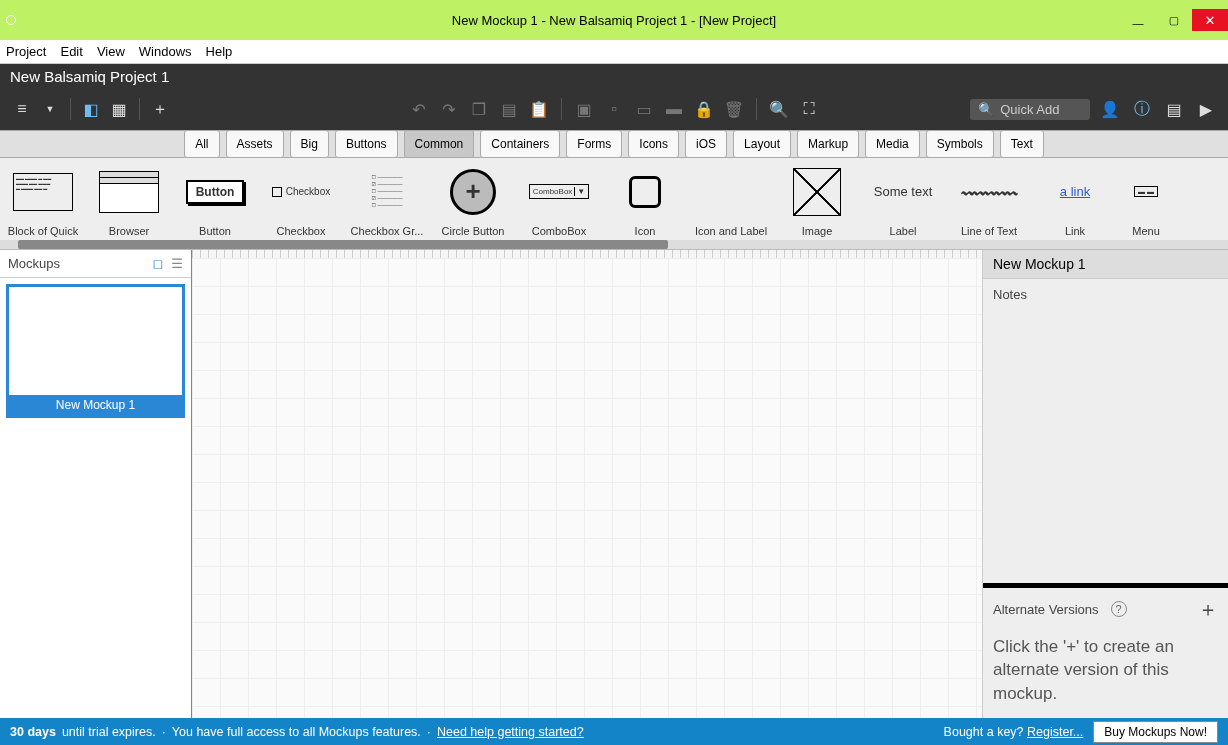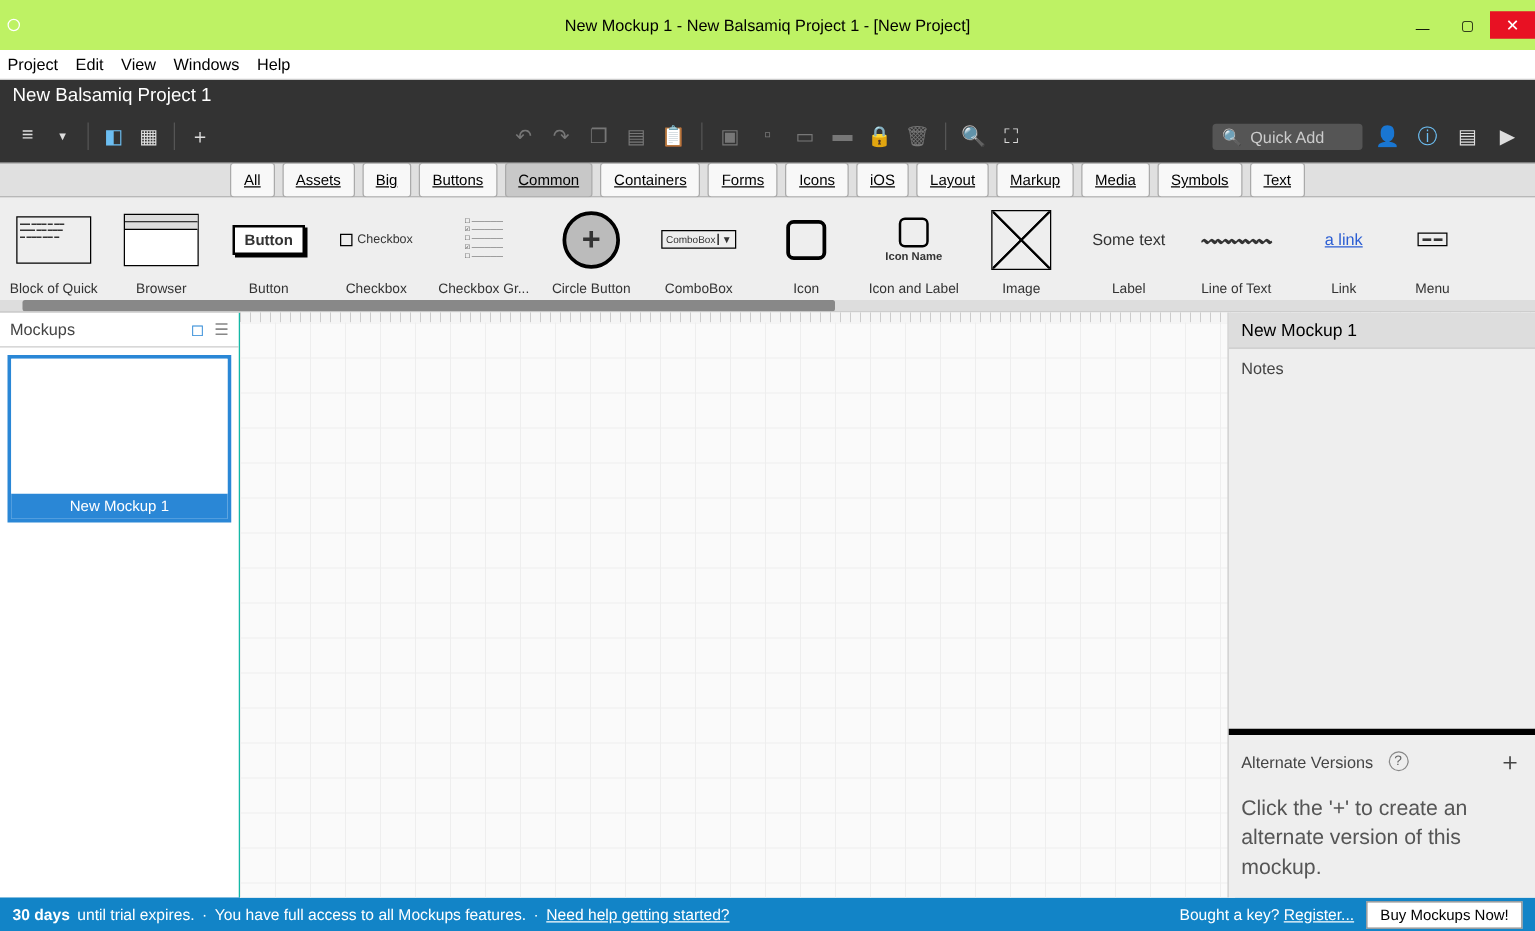--- a/index.html
+++ b/index.html
@@ -27,21 +27,21 @@
 .left-tools { display:flex; gap:4px; align-items:center; }
 .tool-ico { width:24px; height:24px; display:flex; align-items:center; justify-content:center; font-size:16px; color:#ddd; }
 .tool-ico.dim { color:#777; }
 .divider-v { width:1px; height:22px; background:#555; margin:0 4px; }
 .center-tools { position:absolute; left:50%; transform:translateX(-50%); display:flex; gap:6px; align-items:center; }
 .right-tools { margin-left:auto; display:flex; align-items:center; gap:8px; }
 .quick-add { background:#555; border-radius:3px; padding:3px 8px; display:flex; align-items:center; gap:6px; color:#ccc; font-size:13px; width:120px; }
 
 
 .cat-tabs { height:28px; background:#e0e0e0; border-top:1px solid #aaa; border-bottom:1px solid #aaa; display:flex; align-items:center; justify-content:center; gap:6px; font-size:12px; }
-.cat-tab { border:1px solid #aaa; background:#f8f8f8; border-radius:3px; padding:6px 10px;text-decoration:underline; }
+.cat-tab { border:1px solid #aaa; background:#f8f8f8; border-radius:3px; padding:6px 10px; }
 .cat-tab.sel { background:#c8c8c8; }
 
 
 .lib-strip { height:92px; background:#eee; border-bottom:1px solid #bbb; display:flex; overflow:hidden; position:relative; }
 .lib-scroll { position:absolute; left:0; right:0; bottom:-1px; height:10px; background:#ddd; }
 .lib-thumb { position:absolute; left:18px; width:650px; top:0; height:9px; background:#888; border-radius:2px; }
 .lib-item { width:86px; display:flex; flex-direction:column; align-items:center; justify-content:flex-end; font-size:11px; color:#333; padding:4px 0 12px 0; }
 .lib-item .vis { flex:1; display:flex; align-items:center; justify-content:center; width:100%; }
 .lib-item .lbl { margin-top:4px; white-space:nowrap; }
 .vis-block { border:1px solid #000; width:60px; height:38px; font-size:4px; line-height:5px; padding:2px; }
@@ -230,26 +230,20 @@
       </div>
       <div class="lbl">ComboBox</div>
     </div>
   <div class="lib-item">
       <div class="vis">
         <div class="vis-icon"></div>
       </div>
       <div class="lbl">Icon</div>
     </div>
   <div class="lib-item">
-      <div class="vis">
-        <div class="vis-iconlabel">
-          <div class="ic"></div>
-          <div class="tx">Icon Name</div>
-        </div>
-      </div>
       <div class="lbl">Icon and Label</div>
     </div>
   <div class="lib-item">
       <div class="vis">
         <div class="vis-image"></div>
       </div>
       <div class="lbl">Image</div>
     </div>
   <div class="lib-item">
       <div class="vis">

